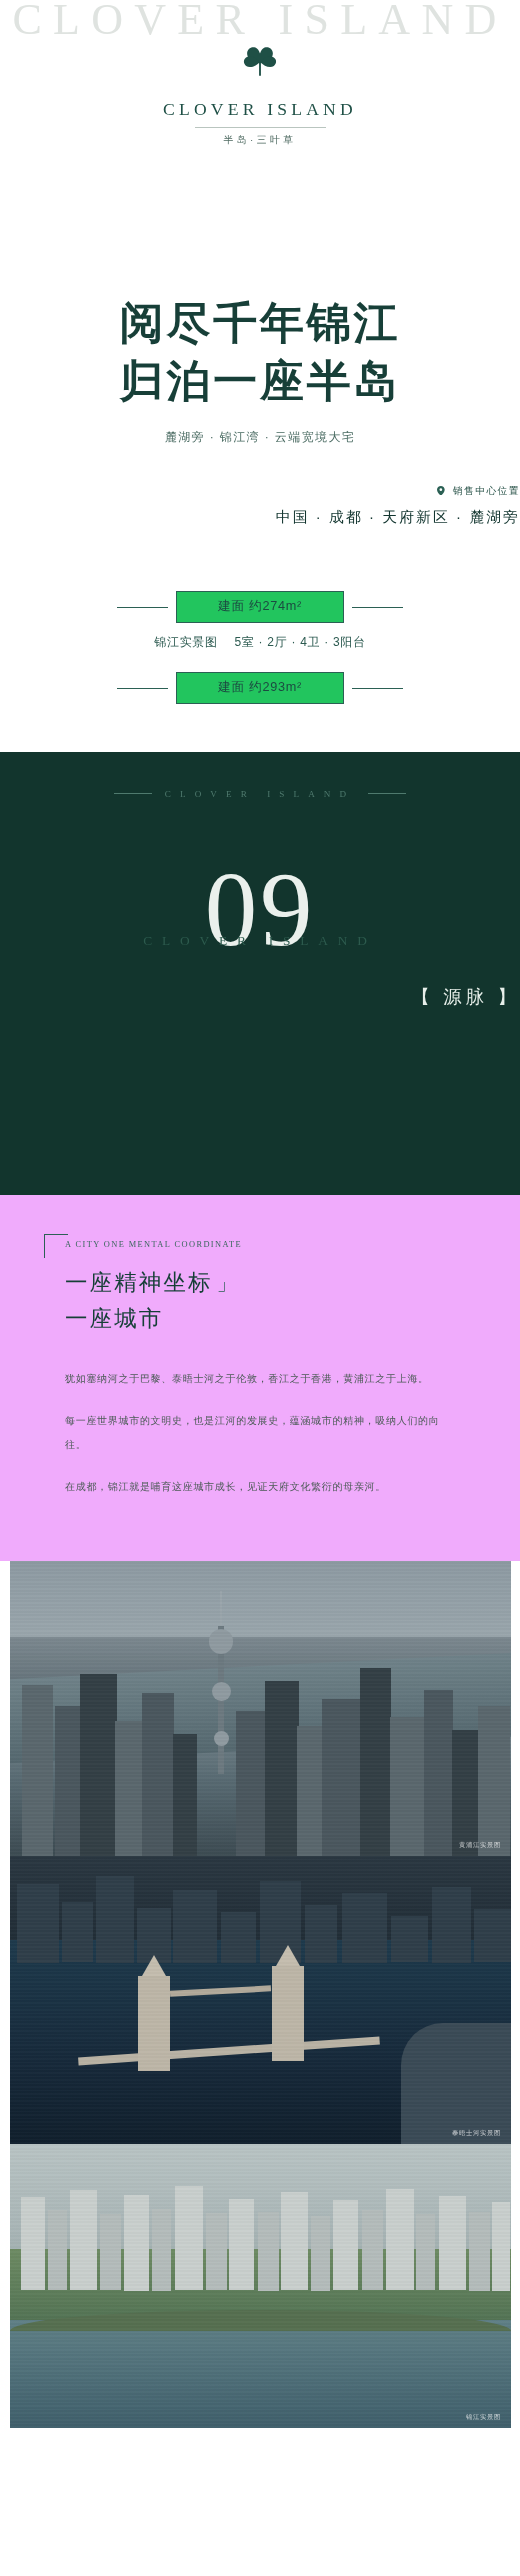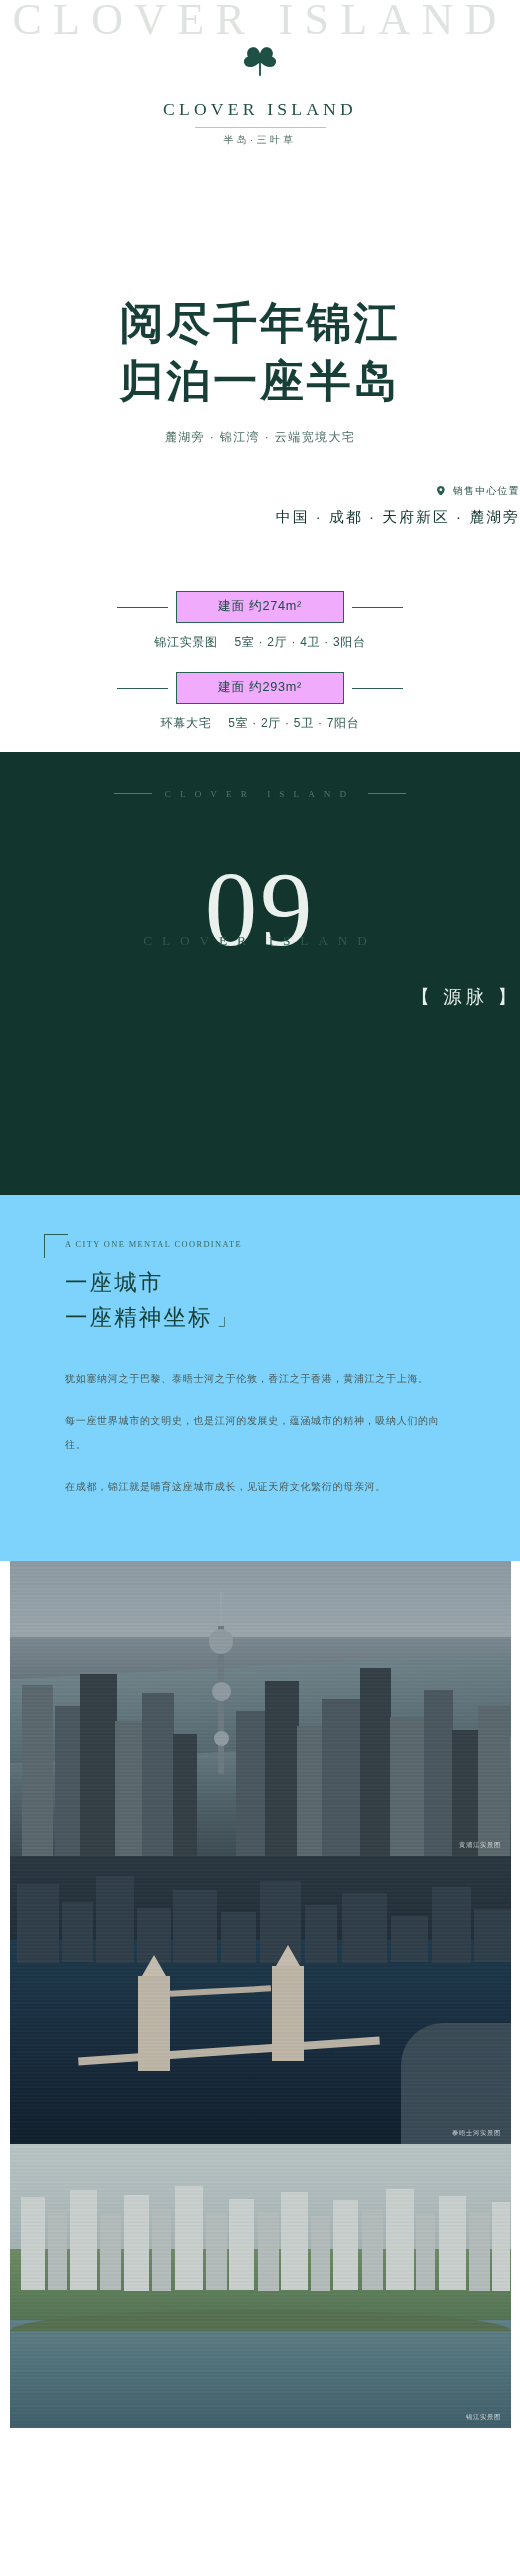--- a/index.html
+++ b/index.html
@@ -123,21 +123,21 @@
   .unit-group { position: absolute; left: 0; width: 520px; text-align: center; }
   .unit-a { top: 591px; }
   .unit-b { top: 672px; }
   .unit-badge {
     display: inline-block;
     border: 0.7px solid #2b6054;
     color: #1c4a41;
     font-size: 12.7px;
     letter-spacing: 0.7px;
     padding: 6.3px 41px;
-    background: #f0abfc;
+    background: #22c55e;
     position: relative;
   }
   .unit-badge::before,
   .unit-badge::after {
     content: "";
     position: absolute;
     top: 50%;
     width: 51px;
     height: 0.7px;
     background: #2b6054;
@@ -211,21 +211,21 @@
     font-size: 18.3px;
     letter-spacing: 4.2px;
     color: #e7efea;
   }
 
   
   .copy {
     position: relative;
     width: 520px;
     height: 366px;
-    background: #7dd3fc;
+    background: #f0abfc;
     padding: 45px 65px 0 65px;
   }
   .quote-bracket {
     position: absolute;
     left: 44px;
     top: 39px;
     width: 24px;
     height: 24px;
     border-left: 1.4px solid #2b6054;
     border-top: 1.4px solid #2b6054;
@@ -439,44 +439,40 @@
     <div class="unit-group unit-a">
       <div class="unit-badge">建面 约274m²</div>
       <div class="unit-desc">
         <span class="name">锦江实景图</span>
         <span>5室 · 2厅 · 4卫 · 3阳台</span>
       </div>
     </div>
 
     <div class="unit-group unit-b">
       <div class="unit-badge">建面 约293m²</div>
-      <div class="unit-desc">
-        <span class="name">环幕大宅</span>
-        <span>5室 · 2厅 · 5卫 · 7阳台</span>
-      </div>
     </div>
   </section>
 
   <section class="chapter">
     <div class="chapter-topline">
       <span class="dash"></span><span>CLOVER ISLAND</span><span class="dash"></span>
     </div>
     <div class="chapter-num">09</div>
     <div class="chapter-ghost">CLOVER ISLAND</div>
     <div class="chapter-name">【 源脉 】</div>
   </section>
 
   <section class="copy">
     <div class="quote-bracket"></div>
     <div class="copy-en">A CITY ONE MENTAL COORDINATE</div>
     <div class="copy-h">
-      <div>一座城市</div>
       <div>
         <span>一座精神坐标</span><span class="mark-end">」</span>
       </div>
+      <div>一座城市</div>
     </div>
     <div class="copy-body">
       <p>犹如塞纳河之于巴黎、泰晤士河之于伦敦，香江之于香港，黄浦江之于上海。</p>
       <p>每一座世界城市的文明史，也是江河的发展史，蕴涵城市的精神，吸纳人们的向往。</p>
       <p>在成都，锦江就是哺育这座城市成长，见证天府文化繁衍的母亲河。</p>
     </div>
   </section>
 
   <div class="photo-pad">
     <div class="photo sky-shanghai">

